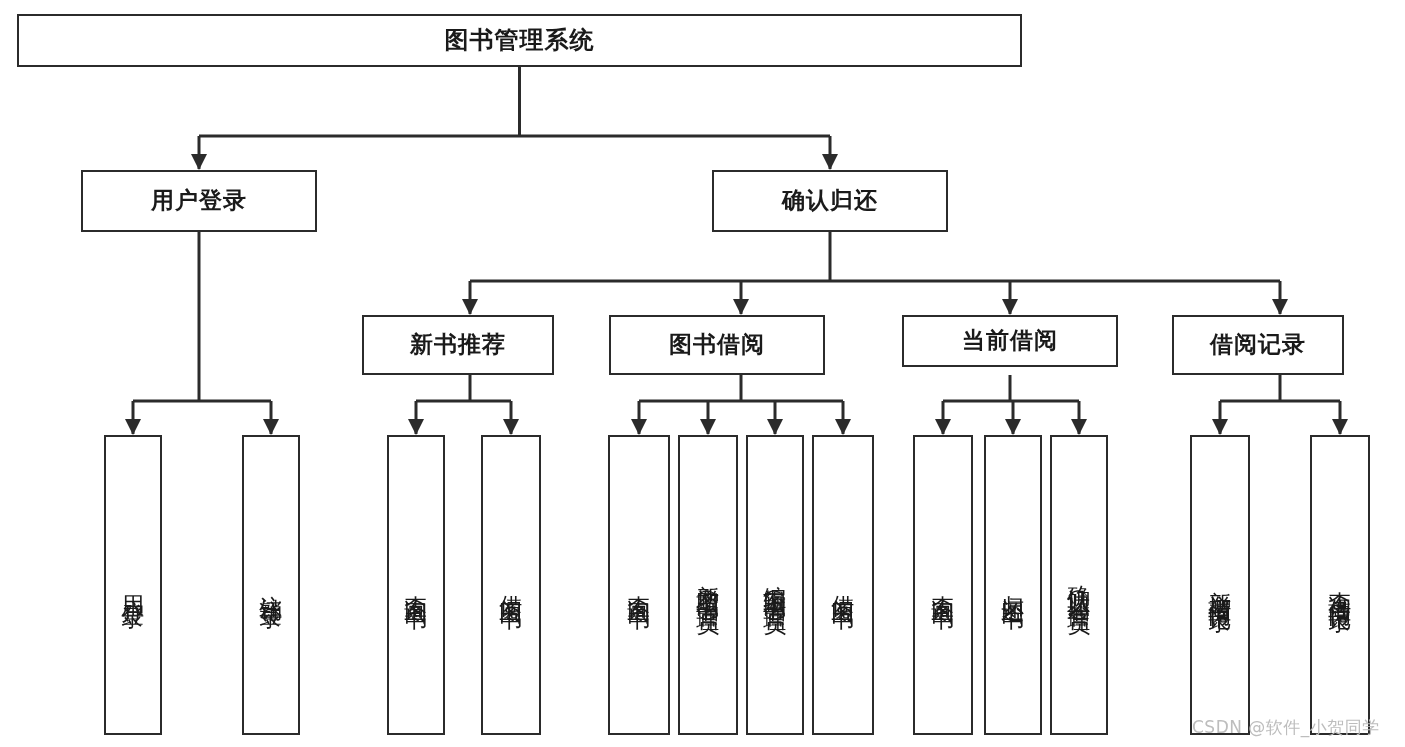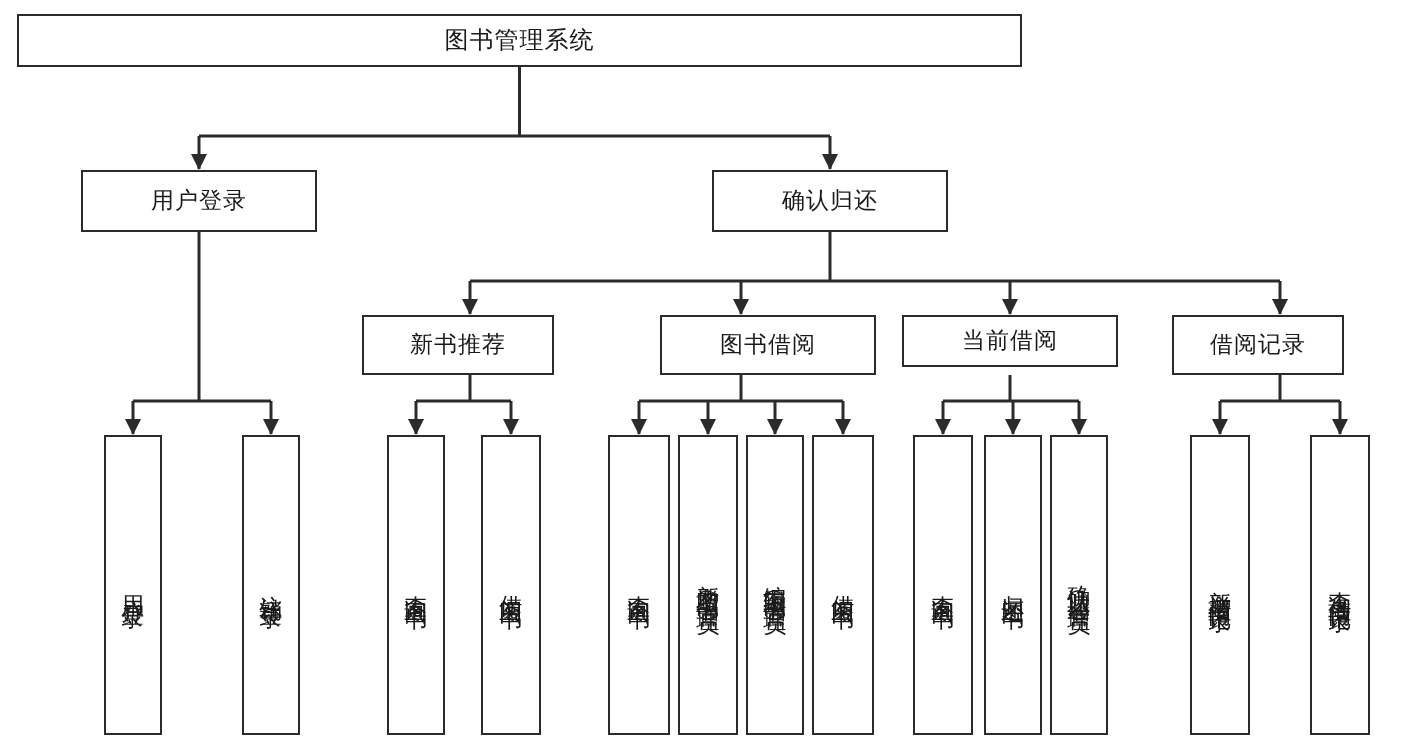--- a/index.html
+++ b/index.html
@@ -35,20 +35,21 @@
     align-items: center;
     justify-content: center;
     color: #1a1a1a;
   }
   .node.horiz {
     font-size: 23px;
     letter-spacing: 1px;
     line-height: 1.1;
     text-align: right;
     padding: 0 16px;
+    font-weight: bold;
   }
   .node.vert {
     writing-mode: vertical-rl;
     text-orientation: upright;
     font-size: 23px;
     letter-spacing: 4px;
     line-height: 1.15;
     padding: 6px 0;
     text-align: center;
   }
@@ -120,30 +121,31 @@
       <line x1="1220" y1="401" x2="1220" y2="434" stroke="#2b2b2b" stroke-width="3"></line>
       <polygon points="1212,419 1228,419 1220,435" fill="#2b2b2b"></polygon>
       <line x1="1340" y1="401" x2="1340" y2="434" stroke="#2b2b2b" stroke-width="3"></line>
       <polygon points="1332,419 1348,419 1340,435" fill="#2b2b2b"></polygon>
     </svg>
   <div id="nodes-layer">
       <div class="node horiz root" style="left: 17px; top: 14px; width: 1005px; height: 53px;">图书管理系统</div>
       <div class="node horiz" style="left: 81px; top: 170px; width: 236px; height: 62px;">用户登录</div>
       <div class="node horiz" style="left: 712px; top: 170px; width: 236px; height: 62px;">确认归还</div>
       <div class="node horiz" style="left: 362px; top: 315px; width: 192px; height: 60px;">新书推荐</div>
-      <div class="node horiz" style="left: 660px; top: 315px; width: 216px; height: 60px;">图书借阅</div>
+      <div class="node horiz" style="left: 609px; top: 315px; width: 216px; height: 60px;">图书借阅</div>
       <div class="node horiz" style="left: 902px; top: 315px; width: 216px; height: 52px;">当前借阅</div>
       <div class="node horiz" style="left: 1172px; top: 315px; width: 172px; height: 60px;">借阅记录</div>
       <div class="node vert" style="left: 104px; top: 435px; width: 58px; height: 300px;">用户登录</div>
       <div class="node vert" style="left: 242px; top: 435px; width: 58px; height: 300px;">注销登录</div>
       <div class="node vert" style="left: 387px; top: 435px; width: 58px; height: 300px;">查询图书</div>
       <div class="node vert" style="left: 481px; top: 435px; width: 60px; height: 300px;">借阅图书</div>
       <div class="node vert" style="left: 608px; top: 435px; width: 62px; height: 300px;">查询图书</div>
       <div class="node vert" style="left: 678px; top: 435px; width: 60px; height: 300px;">新增图书（管理员）</div>
       <div class="node vert" style="left: 746px; top: 435px; width: 58px; height: 300px;">编辑图书（管理员）</div>
       <div class="node vert" style="left: 812px; top: 435px; width: 62px; height: 300px;">借阅图书</div>
       <div class="node vert" style="left: 913px; top: 435px; width: 60px; height: 300px;">查询图书</div>
       <div class="node vert" style="left: 984px; top: 435px; width: 58px; height: 300px;">归还图书</div>
       <div class="node vert" style="left: 1050px; top: 435px; width: 58px; height: 300px;">确认归还（管理员）</div>
       <div class="node vert" style="left: 1190px; top: 435px; width: 60px; height: 300px;">新增借阅记录</div>
       <div class="node vert" style="left: 1310px; top: 435px; width: 60px; height: 300px;">查询借阅记录</div>
     </div>
+  <div class="watermark" style="left:1192px; top:716px;">CSDN @软件_小贺同学</div>
 </div>
 
 </body></html>

